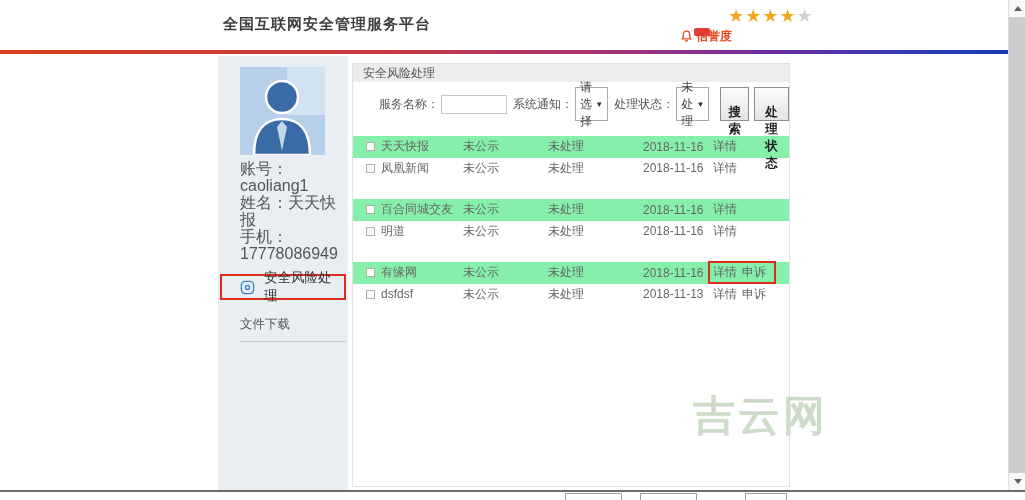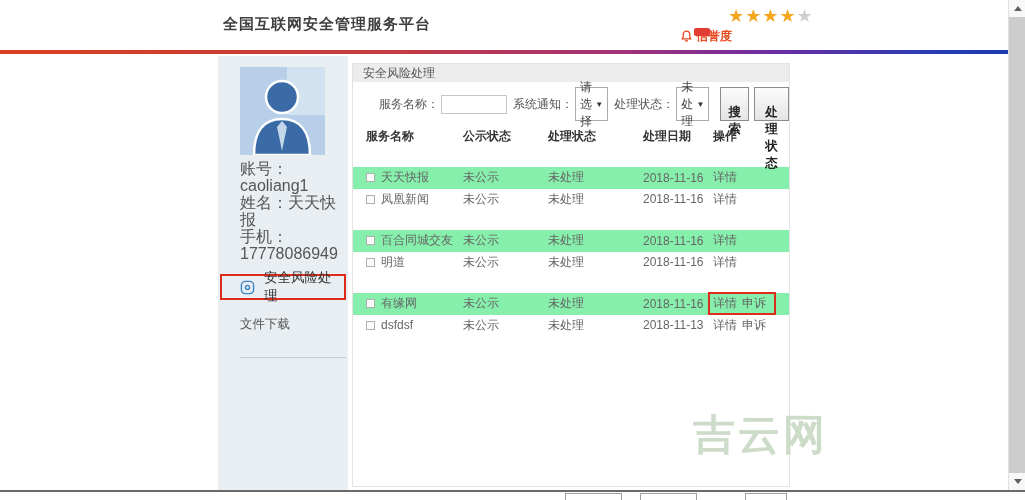--- a/index.html
+++ b/index.html
@@ -30,21 +30,21 @@
   .sidebar { position:absolute; left:218px; top:56px; width:130px; height:434px;
     background:#e9eef2; }
   .avatar-box { margin:11px auto 0 22px; width:85px; height:88px; }
   .user-info { margin:5px 0 0 22px; font-size:16px; color:#555; line-height:17px; }
   .menu { margin-top:12px; }
   .menu-item { display:flex; align-items:center; height:24px; padding-left:20px;
     font-size:13.5px; color:#333; cursor:pointer; }
   .menu-item .mi-icon { width:15px; height:15px; margin-right:9px; flex:0 0 auto; }
   .menu-item.highlight { border:2px solid #dd2b1c; margin:2px 2px; padding-left:18px; height:26px; }
   .download { margin:16px 0 3px 22px; font-size:12.5px; color:#555; width:106px;
-    padding-bottom:24px; border-bottom:1px solid #c9ced4; cursor:pointer; }
+    padding-bottom:8px; border-bottom:1px solid #c9ced4; cursor:pointer; }
 
   
   .panel { position:absolute; left:352px; top:63px; width:438px; height:424px;
     background:#fff; border:1px solid #e2e2e2; }
   .panel-header { height:18px; line-height:18px; background:#ececec; font-size:12px;
     color:#555; padding-left:10px; }
   .filter-row { display:flex; align-items:center; margin:10px 0 0 26px; font-size:12px;
     color:#555; height:24px; }
   .filter-row .lbl { white-space:nowrap; }
   .txt-input { width:66px; height:19px; border:1px solid #c6c6c6; margin:0 6px 0 2px;
@@ -64,21 +64,21 @@
   .t-row.stripe { background:#86efac;margin-top:20px; }
   .c1 { width:110px; padding-left:13px; display:flex; align-items:center; }
   .c2 { width:85px; } .c3 { width:95px; } .c4 { width:70px; } .c5 { width:73px; }
   .chk { width:9px; height:9px; border:1px solid #b0b0b0; background:#fbfbfb;
     margin-right:6px; flex:0 0 auto; cursor:pointer; }
   .act-link { cursor:pointer; margin-right:5px; }
   .act-wrap { display:inline-block; }
   .act-wrap.red { border:2px solid #dd2b1c; padding:1px 3px; margin-left:-5px; }
 
   
-  .watermark { position:absolute; left:693px; top:407px; font-size:42px; font-weight:bold;
+  .watermark { position:absolute; left:693px; top:388px; font-size:42px; font-weight:bold;
     color:#cddcc8; letter-spacing:3px; z-index:5; }
   .bottom-line { position:absolute; left:0; top:490px; width:1025px; height:2px;
     background:#6a6a6a; }
   .pg-box { position:absolute; top:493px; height:18px; border:1px solid #9f9f9f;
     background:#fff; }
   .pg1 { left:565px; width:57px; } .pg2 { left:640px; width:57px; } .pg3 { left:745px; width:42px; }
 
   
   .scrollbar { position:absolute; right:0; top:0; width:17px; height:490px;
     background:#f2f2f2; border-left:1px solid #e0e0e0; }
@@ -157,27 +157,20 @@
       <span class="lbl">处理状态：</span>
       <div class="sel">
         <span>未处理</span>
         <span class="caret">▼</span>
       </div>
       <button class="btn">搜索</button>
       <button class="btn">处理状态</button>
     </div>
 
     <div class="tbl">
-      <div class="t-row head">
-        <div class="c1">服务名称</div>
-        <div class="c2">公示状态</div>
-        <div class="c3">处理状态</div>
-        <div class="c4">处理日期</div>
-        <div class="c5">操作</div>
-      </div>
       <div id="table-body">
           <div class="t-row stripe">
             <div class="c1">
               <span class="chk"></span>
               <span>天天快报</span>
             </div>
             <div class="c2">未公示</div>
             <div class="c3">未处理</div>
             <div class="c4">2018-11-16</div>
             <div class="c5"><span class="act-wrap"><span class="act-link">详情</span></span></div>

